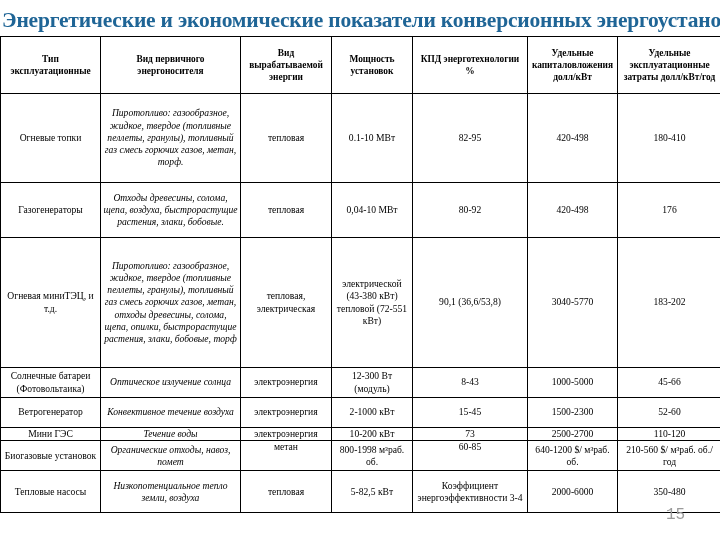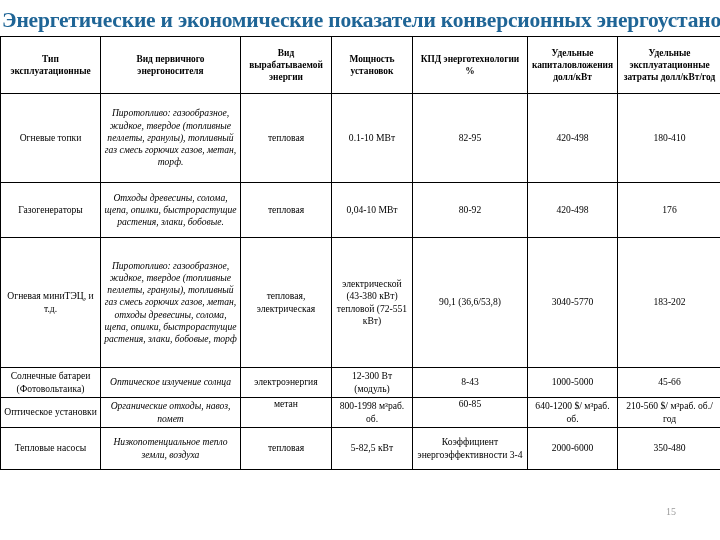--- a/index.html
+++ b/index.html
@@ -19,22 +19,22 @@
     border-collapse: collapse; table-layout: fixed;
   }
   td, th {
     border: 1px solid #000; text-align: center; vertical-align: middle;
     padding: 0 2px; font-size: 9.6px; line-height: 12.2px;
     overflow: hidden;
   }
   th { font-weight: bold; font-size: 9.4px; }
   td.it { font-style: italic; }
   .slide-num {
-    position: absolute; left: 666px; top: 506px; font-size: 10px;
-    color: #9a9a9a; font-family: Liberation Serif, serif;
+    position: absolute; left: 666px; top: 506px; font-size: 16px;
+    color: #9a9a9a; font-family: Liberation Mono, monospace;
   }
 </style>
 </head>
 <body>
 
 <div class="title">Энергетические и экономические показатели конверсионных энергоустановок</div>
 
 <table>
   <colgroup>
     <col style="width:100px">
@@ -61,21 +61,21 @@
       <td>Огневые топки</td>
       <td class="it">Пиротопливо: газообразное, жидкое, твердое (топливные пеллеты, гранулы), топливный газ смесь горючих газов, метан, торф.</td>
       <td>тепловая</td>
       <td>0.1-10 МВт</td>
       <td>82-95</td>
       <td>420-498</td>
       <td>180-410</td>
     </tr>
     <tr style="height:55px">
       <td>Газогенераторы</td>
-      <td class="it">Отходы древесины, солома, щепа, опилки, быстрорастущие растения, злаки, бобовые.</td>
+      <td class="it">Отходы древесины, солома, щепа, воздуха, быстрорастущие растения, злаки, бобовые.</td>
       <td>тепловая</td>
       <td>0,04-10 МВт</td>
       <td>80-92</td>
       <td>420-498</td>
       <td>176</td>
     </tr>
     <tr style="height:130px">
       <td>Огневая миниТЭЦ, и т.д.</td>
       <td class="it">Пиротопливо: газообразное, жидкое, твердое (топливные пеллеты, гранулы), топливный газ смесь горючих газов, метан, отходы древесины, солома, щепа, опилки, быстрорастущие растения, злаки, бобовые, торф</td>
       <td>тепловая, электрическая</td>
@@ -87,21 +87,39 @@
     <tr style="height:30px">
       <td>Солнечные батареи (Фотовольтаика)</td>
       <td class="it">Оптическое излучение солнца</td>
       <td>электроэнергия</td>
       <td>12-300 Вт (модуль)</td>
       <td>8-43</td>
       <td>1000-5000</td>
       <td>45-66</td>
     </tr>
     <tr style="height:30px">
-      <td>Оптическое установки</td>
+      <td>Ветрогенератор</td>
+      <td class="it">Конвективное течение воздуха</td>
+      <td>электроэнергия</td>
+      <td>2-1000 кВт</td>
+      <td>15-45</td>
+      <td>1500-2300</td>
+      <td>52-60</td>
+    </tr>
+    <tr style="height:12px">
+      <td>Мини ГЭС</td>
+      <td class="it">Течение воды</td>
+      <td>электроэнергия</td>
+      <td>10-200 кВт</td>
+      <td>73</td>
+      <td>2500-2700</td>
+      <td>110-120</td>
+    </tr>
+    <tr style="height:30px">
+      <td>Биогазовые установок</td>
       <td class="it">Органические отходы, навоз, помет</td>
       <td style="vertical-align:top">метан</td>
       <td>800-1998 м³раб. об.</td>
       <td style="vertical-align:top">60-85</td>
       <td>640-1200 $/ м³раб. об.</td>
       <td>210-560 $/ м³раб. об./год</td>
     </tr>
     <tr style="height:42px">
       <td>Тепловые насосы</td>
       <td class="it">Низкопотенциальное тепло земли, воздуха</td>

